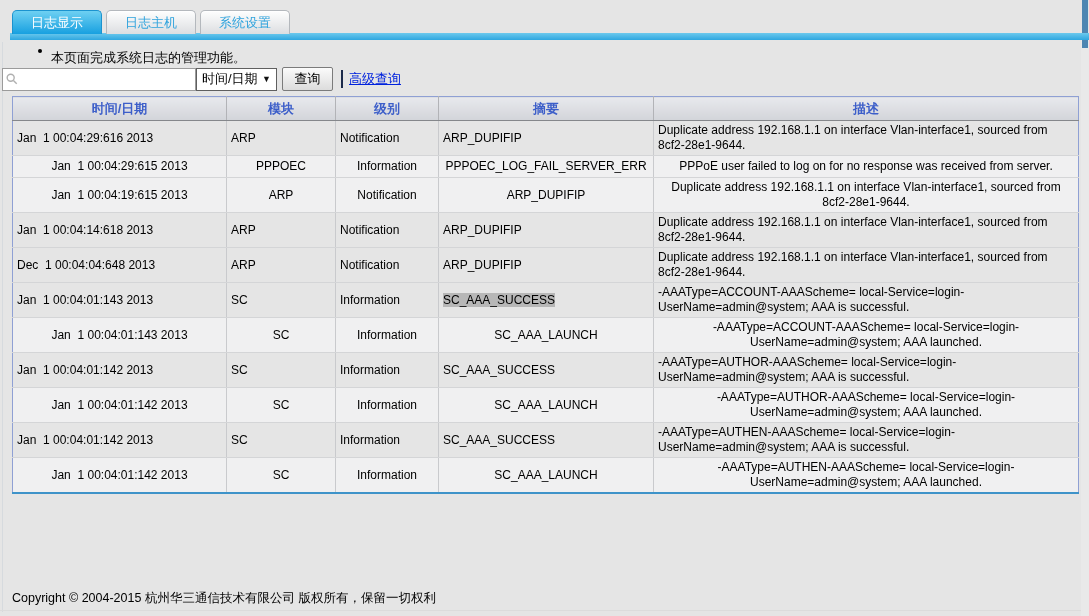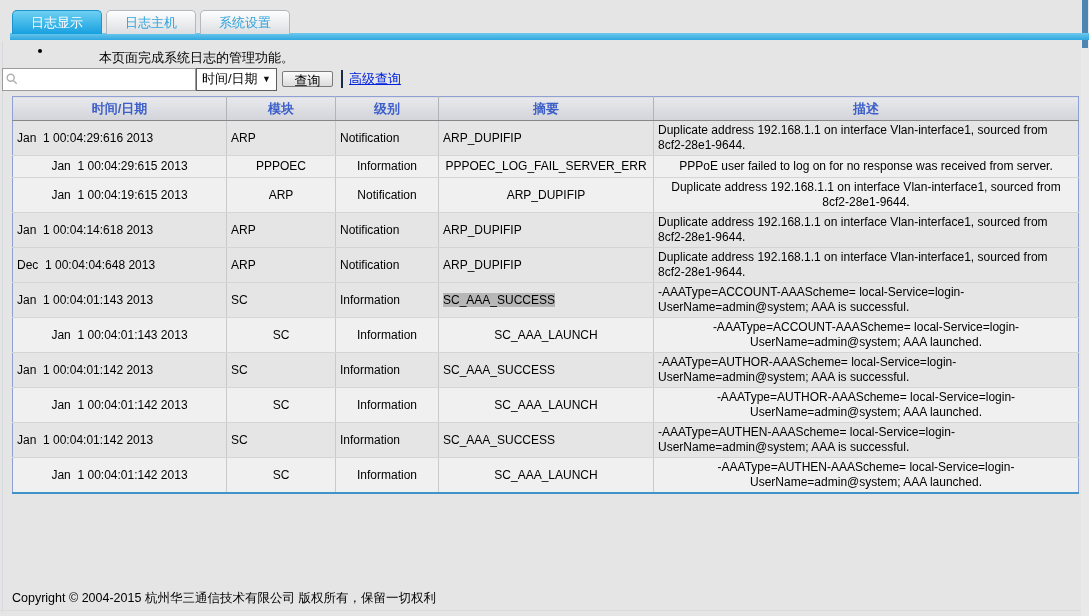--- a/index.html
+++ b/index.html
@@ -19,33 +19,33 @@
   .tab.inactive { background:linear-gradient(#fefefe,#dcdee1); color:#2fa3dd; border:1px solid #b4b8bd; border-bottom:none;
     box-shadow:inset 0 1px 0 #fff; }
   .tab-stripe { position:absolute; left:10px; right:0; top:33px; height:7px;
     background:linear-gradient(#6cc9ed,#2fa7e0); z-index:3; }
 
   
   .scroll-track { position:absolute; right:0; top:40px; bottom:0; width:8px; background:#e9e9e9; z-index:1; }
   .scroll-thumb { position:absolute; right:1px; top:0; width:6px; height:48px; background:#4d86b2; z-index:2; }
 
   
-  .intro { position:absolute; left:38px; top:49px; font-size:13px; color:#000; display:flex; align-items:flex-start;gap:48px; }
+  .intro { position:absolute; left:38px; top:49px; font-size:13px; color:#000; display:flex; align-items:flex-start; }
   .bullet-dot { width:4px; height:4px; border-radius:50%; background:#000; margin-right:9px; }
 
   
   .searchbar { position:absolute; left:2px; top:67px; display:flex; align-items:center; height:24px; }
   .search-box { position:relative; width:194px; height:23px; }
   .search-box input { width:100%; height:100%; border:1px solid #9b9b9b; padding:2px 4px 2px 18px;
     font-size:12px; font-family:inherit; outline:none; }
   .mag { position:absolute; left:3px; top:4px; width:14px; height:14px; }
   .dropdown { width:81px; height:23px; border:1px solid #5f5f5f; background:#fff; display:flex;
     align-items:center; justify-content:space-between; padding:0 5px; font-size:13px; color:#000; cursor:pointer; }
   .dropdown .caret { font-size:9px; color:#111; }
-  .query-btn { margin-left:5px; width:51px; height:16px; border:1px solid #7b7b7b; border-radius:2px;
+  .query-btn { margin-left:5px; width:51px; height:24px; border:1px solid #7b7b7b; border-radius:2px;
     background:linear-gradient(#fbfbfb,#dcdcdc); font-size:13px; color:#000; font-family:inherit; cursor:pointer; }
   .sep { width:2px; height:18px; background:#1b2a4a; margin:0 6px 0 8px; }
   .adv-link { font-size:13px; color:#0022dd; text-decoration:underline; cursor:pointer; }
 
   
   table.log { position:absolute; left:12px; top:96px; width:1066px; border-collapse:collapse; table-layout:fixed;
     border:1px solid #8fa0d4; border-bottom:2px solid #3e93c9; }
   table.log th { height:24px; background:linear-gradient(#e8e9ed,#d2d4d9); color:#3c5ec9;
     font-size:13px; font-weight:bold; border-left:1px solid #b2b3b7; border-bottom:1px solid #85878b; }
   table.log th:first-child { border-left:none; }

